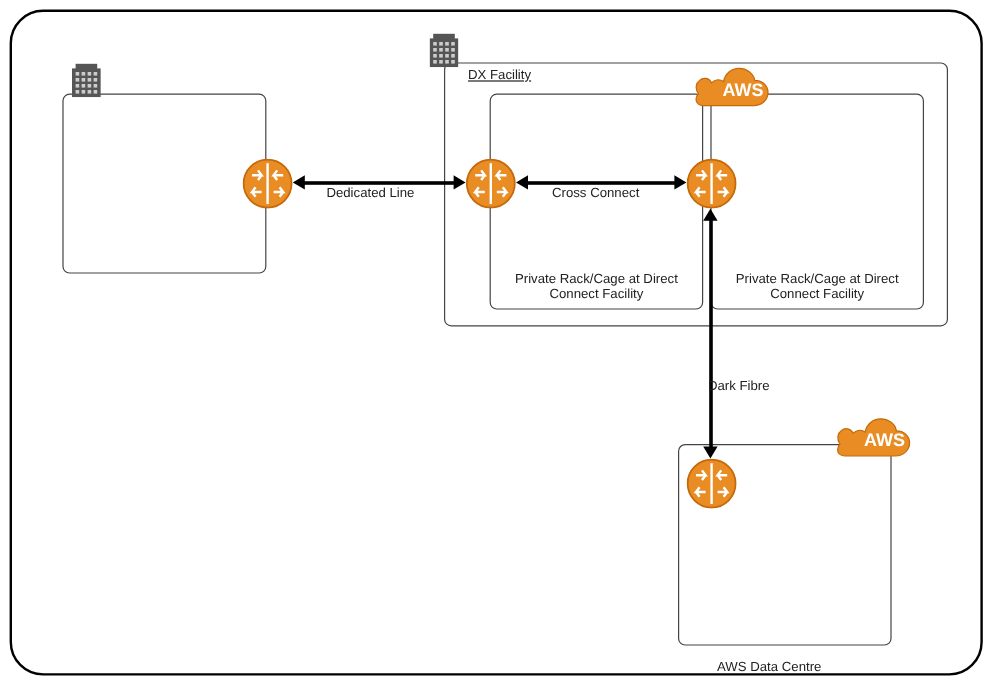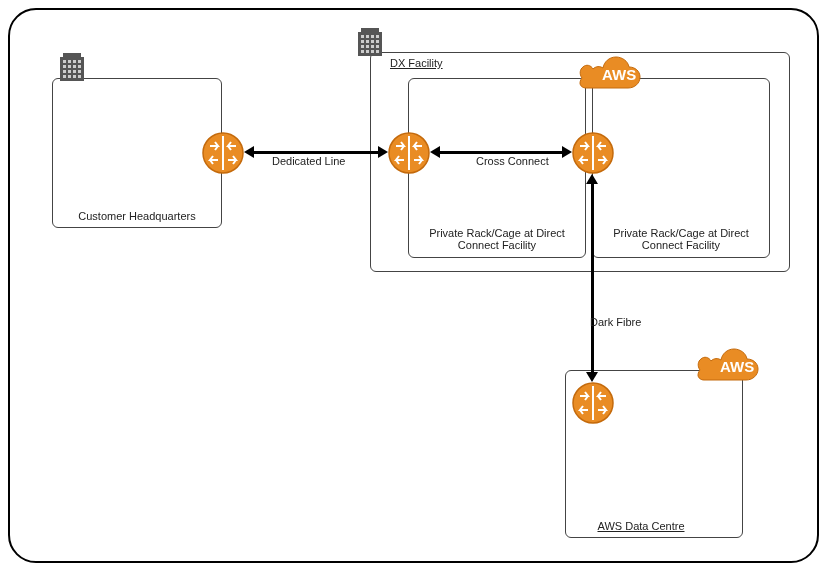--- a/index.html
+++ b/index.html
@@ -39,21 +39,20 @@
       <rect x="3" y="17" width="3" height="3" fill="#ccc"></rect>
         <rect x="8" y="17" width="3" height="3" fill="#ccc"></rect>
         <rect x="13" y="17" width="3" height="3" fill="#ccc"></rect>
         <rect x="18" y="17" width="3" height="3" fill="#ccc"></rect>
       <rect x="3" y="22" width="3" height="3" fill="#ccc"></rect>
         <rect x="8" y="22" width="3" height="3" fill="#ccc"></rect>
         <rect x="13" y="22" width="3" height="3" fill="#ccc"></rect>
         <rect x="18" y="22" width="3" height="3" fill="#ccc"></rect>
     </svg>
   </div>
-  <div class="label" style="left:42px; top:200px; width:170px;">Customer Headquarters</div>
 
   <div class="box" style="left:360px; top:42px; width:420px; height:220px;"></div>
   <div class="building-icon" style="left:348px; top:18px;">
     <svg viewBox="0 0 24 28">
       <rect x="0" y="4" width="24" height="24" fill="#555"></rect>
       <rect x="3" y="0" width="18" height="5" fill="#555"></rect>
       <rect x="3" y="7" width="3" height="3" fill="#ccc"></rect>
         <rect x="8" y="7" width="3" height="3" fill="#ccc"></rect>
         <rect x="13" y="7" width="3" height="3" fill="#ccc"></rect>
         <rect x="18" y="7" width="3" height="3" fill="#ccc"></rect>
@@ -80,21 +79,21 @@
   <div class="label" style="left:582px; top:217px; width:178px;">Private Rack/Cage at Direct Connect Facility</div>
 
   <div class="aws-cloud" style="left:570px; top:46px;">
     <svg viewBox="0 0 62 40">
       <path d="M48 32c7 0 12-5 12-11 0-6-5-10-11-10-1-6-7-10-13-10-7 0-12 5-13 11-3-2-7-2-10 1-2-4-7-5-10-2-3 2-4 7-1 11 0 0-2 2-2 5 0 3 3 5 6 5h42z" fill="#E98C24" stroke="#C46A0C" stroke-width="1"></path>
       <text x="22" y="24" class="aws-text">AWS</text>
     </svg>
   </div>
 
   <div class="box" style="left:555px; top:360px; width:178px; height:168px;"></div>
-  <div class="label" style="left:555px; top:510px; width:152px;text-decoration:underline;">AWS Data Centre</div>
+  <div class="label" style="left:555px; top:540px; width:152px;">AWS Data Centre</div>
 
   <div class="aws-cloud" style="left:688px; top:338px;">
     <svg viewBox="0 0 62 40">
       <path d="M48 32c7 0 12-5 12-11 0-6-5-10-11-10-1-6-7-10-13-10-7 0-12 5-13 11-3-2-7-2-10 1-2-4-7-5-10-2-3 2-4 7-1 11 0 0-2 2-2 5 0 3 3 5 6 5h42z" fill="#E98C24" stroke="#C46A0C" stroke-width="1"></path>
       <text x="22" y="24" class="aws-text">AWS</text>
     </svg>
   </div>
 
   <div class="router-icon" style="left:192px; top:122px;">
     <svg viewBox="0 0 42 42">
@@ -141,20 +140,20 @@
   </div>
 
   <div class="arrow-line" style="left:242px; top:141px; width:128px; height:3px;"></div>
   <div class="arrow-head" style="left:234px; top:136px; border-top:6px solid transparent; border-bottom:6px solid transparent; border-right:10px solid #000;"></div>
   <div class="arrow-head" style="left:368px; top:136px; border-top:6px solid transparent; border-bottom:6px solid transparent; border-left:10px solid #000;"></div>
   <div class="conn-label" style="left:262px; top:127px;">Dedicated Line</div>
 
   <div class="arrow-line" style="left:428px; top:141px; width:126px; height:3px;"></div>
   <div class="arrow-head" style="left:420px; top:136px; border-top:6px solid transparent; border-bottom:6px solid transparent; border-right:10px solid #000;"></div>
   <div class="arrow-head" style="left:552px; top:136px; border-top:6px solid transparent; border-bottom:6px solid transparent; border-left:10px solid #000;"></div>
-  <div class="conn-label" style="left:466px; top:127px;">Cross Connect</div>
+  <div class="conn-label" style="left:450px; top:127px;">Cross Connect</div>
 
   <div class="arrow-line" style="left:581px; top:172px; width:3px; height:192px;"></div>
   <div class="arrow-head" style="left:576px; top:164px; border-left:6px solid transparent; border-right:6px solid transparent; border-bottom:10px solid #000;"></div>
   <div class="arrow-head" style="left:576px; top:362px; border-left:6px solid transparent; border-right:6px solid transparent; border-top:10px solid #000;"></div>
   <div class="conn-label" style="left:580px; top:288px;">Dark Fibre</div>
 
 </div>
 
 </body></html>

